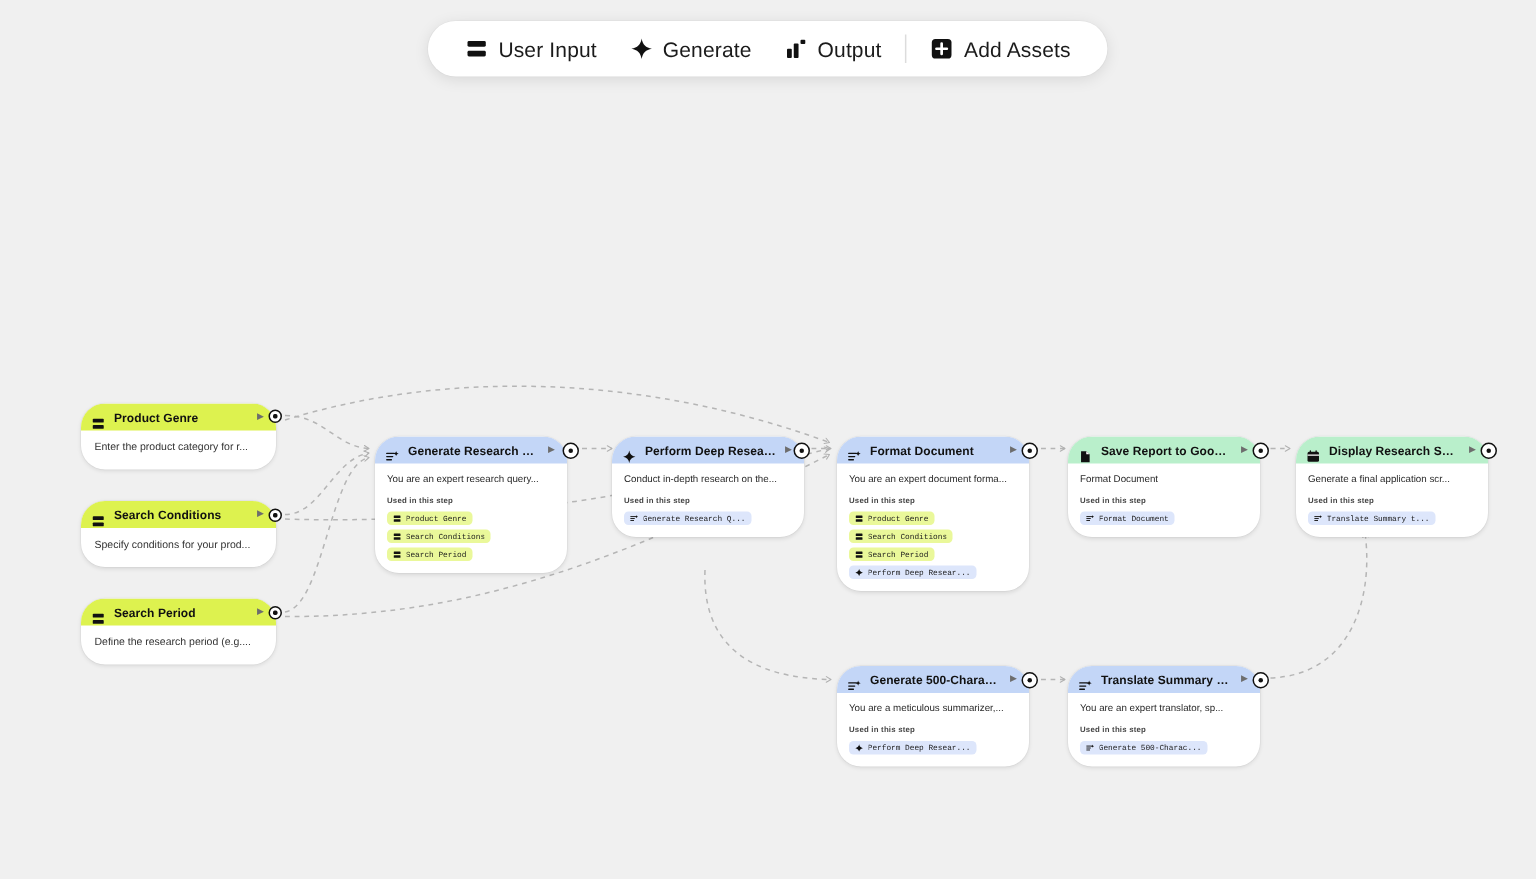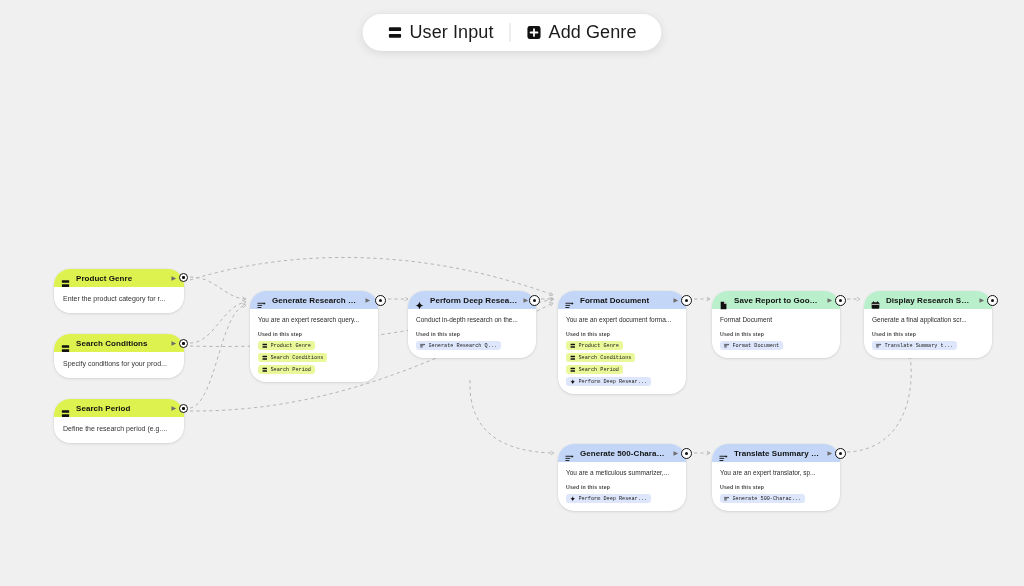--- a/index.html
+++ b/index.html
@@ -13,21 +13,21 @@
 
   
   .toolbar{
     position:absolute;left:50%;top:14px;transform:translateX(-50%);
     display:flex;align-items:center;gap:0;
     background:#fff;border-radius:22px;height:37px;padding:0 14px;
     box-shadow:0 2px 10px rgba(0,0,0,.10), 0 0 0 .5px rgba(0,0,0,.03);
     z-index:40;
   }
   .tb-item{display:flex;align-items:center;gap:7px;padding:0 11px;height:37px;cursor:pointer;}
-  .tb-label{font-size:18px;color:#1b1b1b;letter-spacing:.1px;white-space:nowrap;}
+  .tb-label{font-size:14px;color:#1b1b1b;letter-spacing:.1px;white-space:nowrap;}
   .tb-sep{width:1px;height:19px;background:#dcdcdc;margin:0 5px;}
   .tb-ic{width:15px;height:15px;display:block;flex:none;}
 
   
   .edges{position:absolute;inset:0;z-index:5;pointer-events:none;}
 
   
   .node{
     position:absolute;background:#fff;border-radius:16px;
     box-shadow:0 1px 3px rgba(0,0,0,.10), 0 0 0 .5px rgba(0,0,0,.04);
@@ -89,32 +89,50 @@
     <div class="tb-item">
       <span class="tb-ic">
         <svg viewBox="0 0 16 16" width="15" height="15">
             <rect x="1.5" y="2.5" width="13" height="4" rx="1" fill="#111"></rect>
             <rect x="1.5" y="9.5" width="13" height="4" rx="1" fill="#111"></rect>
           </svg>
       </span>
       <span class="tb-label">User Input</span>
     </div>
 
-
+    <div class="tb-item">
+      <span class="tb-ic">
+        <svg viewBox="0 0 16 16" width="15" height="15">
+            <path d="M8 .7 C8.7 5 11 7.3 15.3 8 C11 8.7 8.7 11 8 15.3 C7.3 11 5 8.7 .7 8 C5 7.3 7.3 5 8 .7 Z" fill="#111"></path>
+          </svg>
+      </span>
+      <span class="tb-label">Generate</span>
+    </div>
+
+    <div class="tb-item">
+      <span class="tb-ic">
+        <svg viewBox="0 0 16 16" width="15" height="15">
+            <rect x="1.5" y="8" width="3.4" height="6.5" rx=".7" fill="#111"></rect>
+            <rect x="6.3" y="4.2" width="3.4" height="10.3" rx=".7" fill="#111"></rect>
+            <rect x="11.1" y="1.6" width="3.4" height="3" rx=".7" fill="#111"></rect>
+          </svg>
+      </span>
+      <span class="tb-label">Output</span>
+    </div>
 
     <div class="tb-sep"></div>
 
     <div class="tb-item">
       <span class="tb-ic">
         <svg viewBox="0 0 16 16" width="15" height="15">
             <rect x="1" y="1" width="14" height="14" rx="2.6" fill="#111"></rect>
             <path d="M8 4.3v7.4M4.3 8h7.4" stroke="#fff" stroke-width="1.9" stroke-linecap="round"></path>
           </svg>
       </span>
-      <span class="tb-label">Add Genre</span>
+      <span class="tb-label">Add Assets</span>
     </div>
 
   </div>
 
   <svg class="edges" viewBox="0 0 1024 586" preserveAspectRatio="none">
     <defs>
       <marker id="ah" viewBox="0 0 8 8" refX="6" refY="4" markerWidth="5" markerHeight="5" orient="auto">
         <path d="M1 1 L6 4 L1 7" fill="none" stroke="#b0b0b0" stroke-width="1.1" stroke-linecap="round" stroke-linejoin="round"></path>
       </marker>
     </defs>

